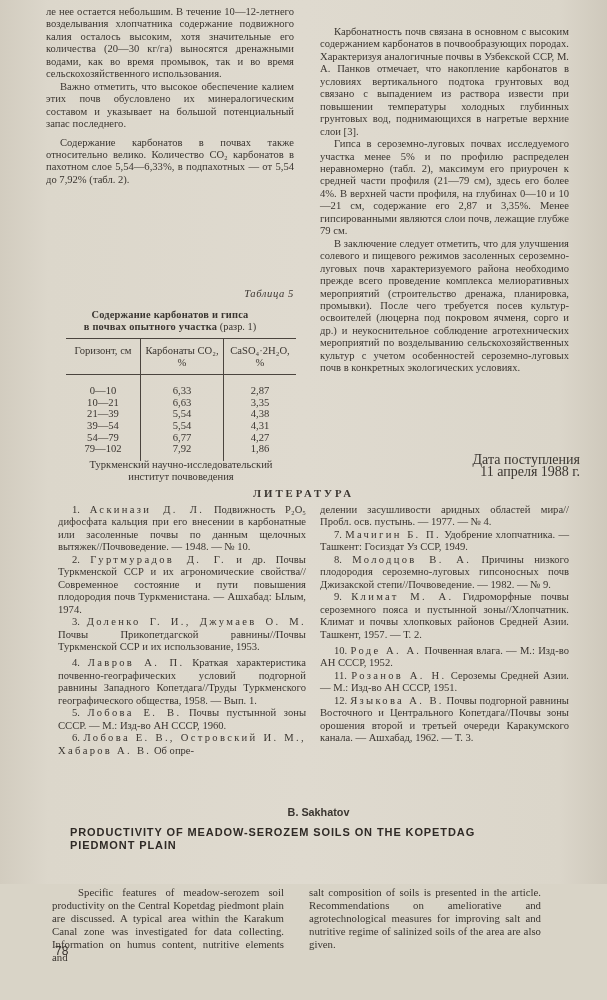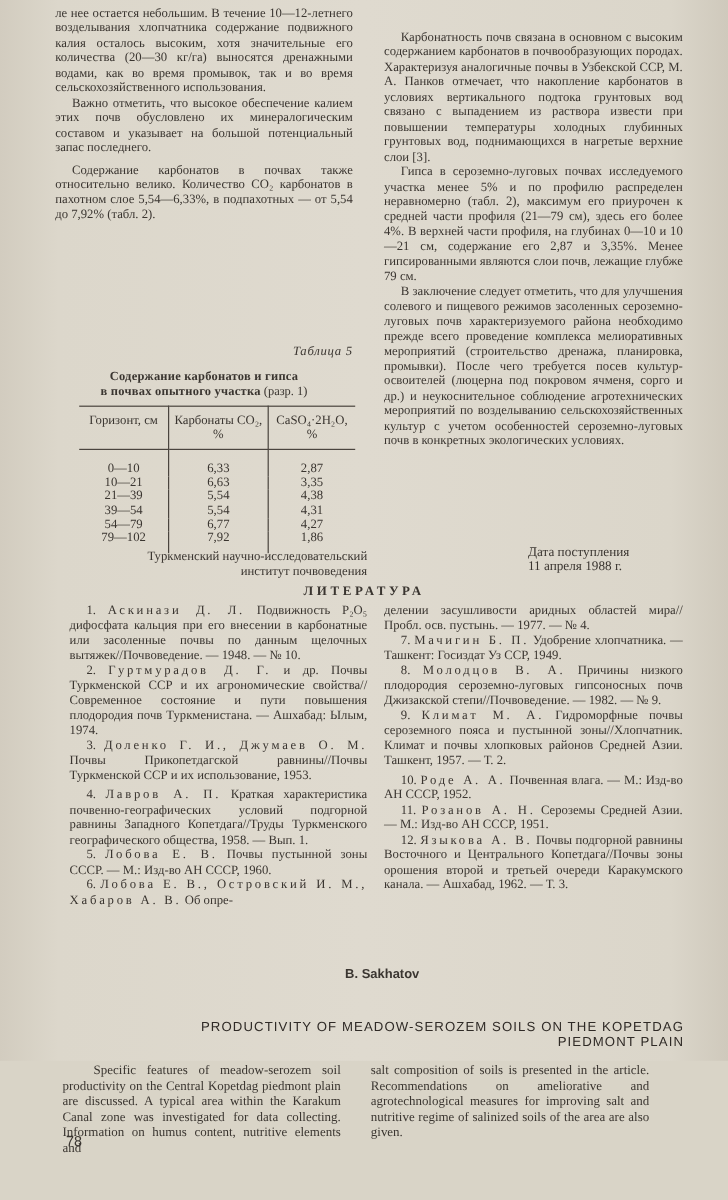--- a/index.html
+++ b/index.html
@@ -23,30 +23,30 @@
   .tbl-label { position:absolute; left:46px; top:288px; width:248px; text-align:right; font-style:italic; font-size:10.6px; letter-spacing:0.6px; }
   .tbl-title { position:absolute; left:46px; top:309px; width:248px; text-align:center; font-size:10.4px; line-height:12.4px; }
   .tbl-title .b { font-weight:bold; letter-spacing:0.2px; }
   table.data { position:absolute; left:66px; top:338px; width:230px; border-collapse:collapse; font-size:10.6px; line-height:11.6px; }
   table.data th { font-weight:normal; padding:6px 2px 6px; border-top:1px solid #4a443e; border-bottom:1px solid #4a443e; vertical-align:top; text-align:center; }
   table.data td { padding:0 2px; text-align:center; }
   table.data .c1 { border-right:1px solid #4a443e; width:70px; }
   table.data .c2 { border-right:1px solid #4a443e; width:78px; }
   table.data tr.first td { padding-top:10px; }
   table.data tr.last td { padding-bottom:6px; }
-  .inst { position:absolute; left:36px; top:459px; width:270px; text-align:right; font-size:10.6px; line-height:12.4px; }
-  .date { position:absolute; left:440px; top:454px; width:140px; text-align:left; font-size:11px; line-height:12.4px; }
+  .inst { position:absolute; left:46px; top:459px; width:270px; text-align:center; font-size:10.6px; line-height:12.4px; }
+  .date { position:absolute; left:440px; top:454px; width:140px; text-align:right; font-size:14px; line-height:12.4px; }
   .lit-head { position:absolute; left:0; top:487px; width:607px; text-align:center; font-weight:bold; letter-spacing:3px; font-size:10.8px; }
   .refs { position:absolute; font-size:10.6px; line-height:12.45px; text-align:justify; }
   .refs p { margin:0; text-indent:14px; }
   .refs-left { left:58px; top:504px; width:248px; }
   .refs-right { left:320px; top:504px; width:249px; }
   .sp { letter-spacing:2.3px; }
   .author { position:absolute; left:0; top:806px; width:607px; text-align:center; font-family:"Liberation Sans", "DejaVu Sans", sans-serif; font-weight:bold; font-size:10.8px; padding-left:30px; box-sizing:border-box; }
-  .en-title { position:absolute; left:70px; top:826px; width:500px; text-align:right; font-family:"Liberation Sans", "DejaVu Sans", sans-serif; font-weight:normal; font-size:11px; line-height:13px; letter-spacing:0.9px; color:#2f2a26;margin-top:24px; }
+  .en-title { position:absolute; left:70px; top:826px; width:500px; text-align:left; font-family:"Liberation Sans", "DejaVu Sans", sans-serif; font-weight:bold; font-size:11px; line-height:13px; letter-spacing:0.9px; color:#2f2a26; }
   .abs { position:absolute; font-size:10.8px; line-height:13px; text-align:justify;margin-top:28px; }
   .abs-left { left:52px; top:858px; width:232px; }
   .abs-right { left:309px; top:858px; width:232px; }
   .abs-left p { margin:0; text-indent:26px; }
   .abs-right p { margin:0; }
   .pnum { position:absolute; left:55px; top:944px; font-size:12px; font-family:"Liberation Sans", "DejaVu Sans", sans-serif; }
 </style>
 </head>
 <body>
 

